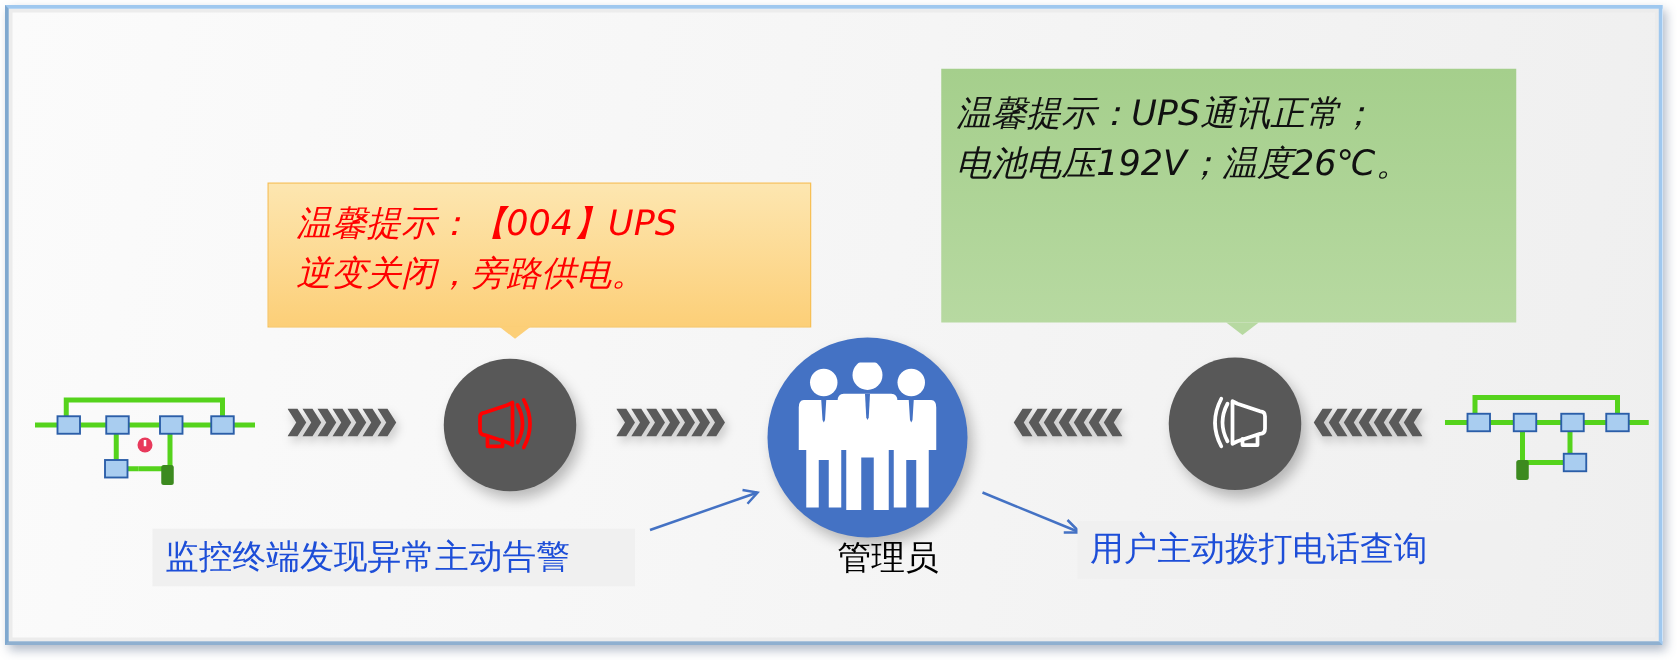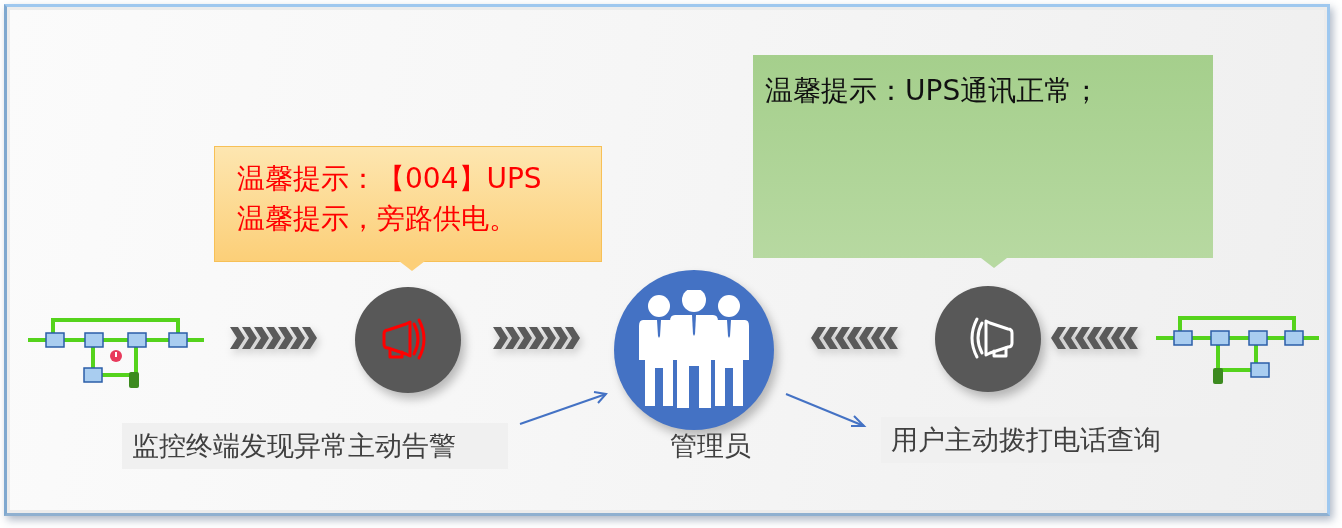--- a/index.html
+++ b/index.html
@@ -3,49 +3,50 @@
 <meta charset="utf-8">
 <style>
   html, body { margin:0; padding:0; }
   body { width:1342px; height:528px; background:#ffffff; position:relative; overflow:hidden;
          font-family:"DejaVu Sans","Liberation Sans",sans-serif; }
   .frame { position:absolute; left:4px; top:4px; width:1326px; height:512px;
            border:3px solid #9fc8ef; border-left-color:#7fa8cf; border-bottom-color:#8fb0d0;
            box-shadow: 3px 4px 8px rgba(80,100,130,0.45), inset 0 0 0 3px #ececec;
            background:linear-gradient(100deg,#fbfbfb 0%,#f6f6f6 45%,#efefef 100%); box-sizing:border-box; }
   .abs { position:absolute; }
-  .bubble { position:absolute; box-sizing:border-box; font-size:28px; line-height:40px; }
+  .bubble { position:absolute; box-sizing:border-box; font-size:28px; line-height:40px;font-style:italic; }
   .bubble .tail { position:absolute; width:0; height:0; border-left:13px solid transparent; border-right:13px solid transparent; }
-  .b-red { left:214px; top:146px; width:388px; height:116px; background:linear-gradient(180deg,#fde6b0 0%,#fccf78 100%);
+  .b-red { left:214px; top:146px; width:435px; height:116px; background:linear-gradient(180deg,#fde6b0 0%,#fccf78 100%);
            border:1px solid #f7c056; padding:12px 0 0 22px; color:#ff0000; }
   .b-red .tail { left:184px; bottom:-10px; border-top:10px solid #fccf78; }
   .b-green { left:753px; top:55px; width:460px; height:203px; background:linear-gradient(180deg,#a5cf8c 0%,#b7d9a1 100%);
              padding:16px 0 0 12px; color:#111; }
   .b-green .tail { left:228px; bottom:-10px; border-top:10px solid #b7d9a1; }
   .line { display:block; white-space:nowrap; }
   .circle { position:absolute; border-radius:50%; box-shadow: 4px 6px 10px rgba(0,0,0,0.25); display:flex; align-items:center; justify-content:center; }
   .c-dark { background:#585858; width:106px; height:106px; }
   .c-blue { background:#4472c4; width:160px; height:160px; }
   .chev { position:absolute; display:flex; gap:0; filter:drop-shadow(2px 4px 4px rgba(0,0,0,0.2)); }
-  .label-box { position:absolute; background:#f0f0f0; font-size:27px; color:#404040; padding:0 10px; box-sizing:border-box; white-space:nowrap; }
-  .plain-label { position:absolute; font-size:27px; color:#404040; white-space:nowrap; }
+  .label-box { position:absolute; background:#f0f0f0; font-size:27px; color:#1d4ed8; padding:0 10px; box-sizing:border-box; white-space:nowrap; }
+  .plain-label { position:absolute; font-size:27px; color:#000000; white-space:nowrap; }
 </style>
 </head>
 <body>
 
 <div class="frame"></div>
 
 <div class="bubble b-red">
   <span class="line">温馨提示：【004】UPS</span>
-  <span class="line">温馨提示，旁路供电。</span>
+  <span class="line">逆变关闭，旁路供电。</span>
   <div class="tail"></div>
 </div>
 
 <div class="bubble b-green">
   <span class="line">温馨提示：UPS通讯正常；</span>
+  <span class="line">电池电压192V；温度26℃。</span>
   <div class="tail"></div>
 </div>
 
 <svg class="abs" style="left:26px;top:310px" width="180" height="80" viewBox="0 0 180 80">
   <g stroke="#55d31c" stroke-width="4" fill="none">
     <line x1="2" y1="30" x2="178" y2="30"></line>
     <polyline points="27,30 27,10 152,10 152,30"></polyline>
     <polyline points="67,30 67,65 85,65"></polyline>
     <polyline points="110,30 110,68 104,68"></polyline>
     <line x1="85" y1="65" x2="104" y2="65"></line>
@@ -168,13 +169,13 @@
   <line x1="2" y1="36" x2="88" y2="6" stroke="#4472c4" stroke-width="2"></line>
   <polyline points="76,4 88,6 80,15" fill="none" stroke="#4472c4" stroke-width="2"></polyline>
 </svg>
 <svg class="abs" style="left:782px;top:390px" width="86" height="40" viewBox="0 0 86 40">
   <line x1="4" y1="4" x2="82" y2="36" stroke="#4472c4" stroke-width="2"></line>
   <polyline points="72,26 82,36 69,36" fill="none" stroke="#4472c4" stroke-width="2"></polyline>
 </svg>
 
 <div class="label-box" style="left:122px;top:423px;height:46px;line-height:46px;width:386px">监控终端发现异常主动告警</div>
 <div class="plain-label" style="left:670px;top:428px">管理员</div>
-<div class="label-box" style="left:881px;top:417px;height:46px;line-height:46px;width:346px">用户主动拨打电话查询</div>
+<div class="label-box" style="left:862px;top:417px;height:46px;line-height:46px;width:346px">用户主动拨打电话查询</div>
 
 </body></html>

